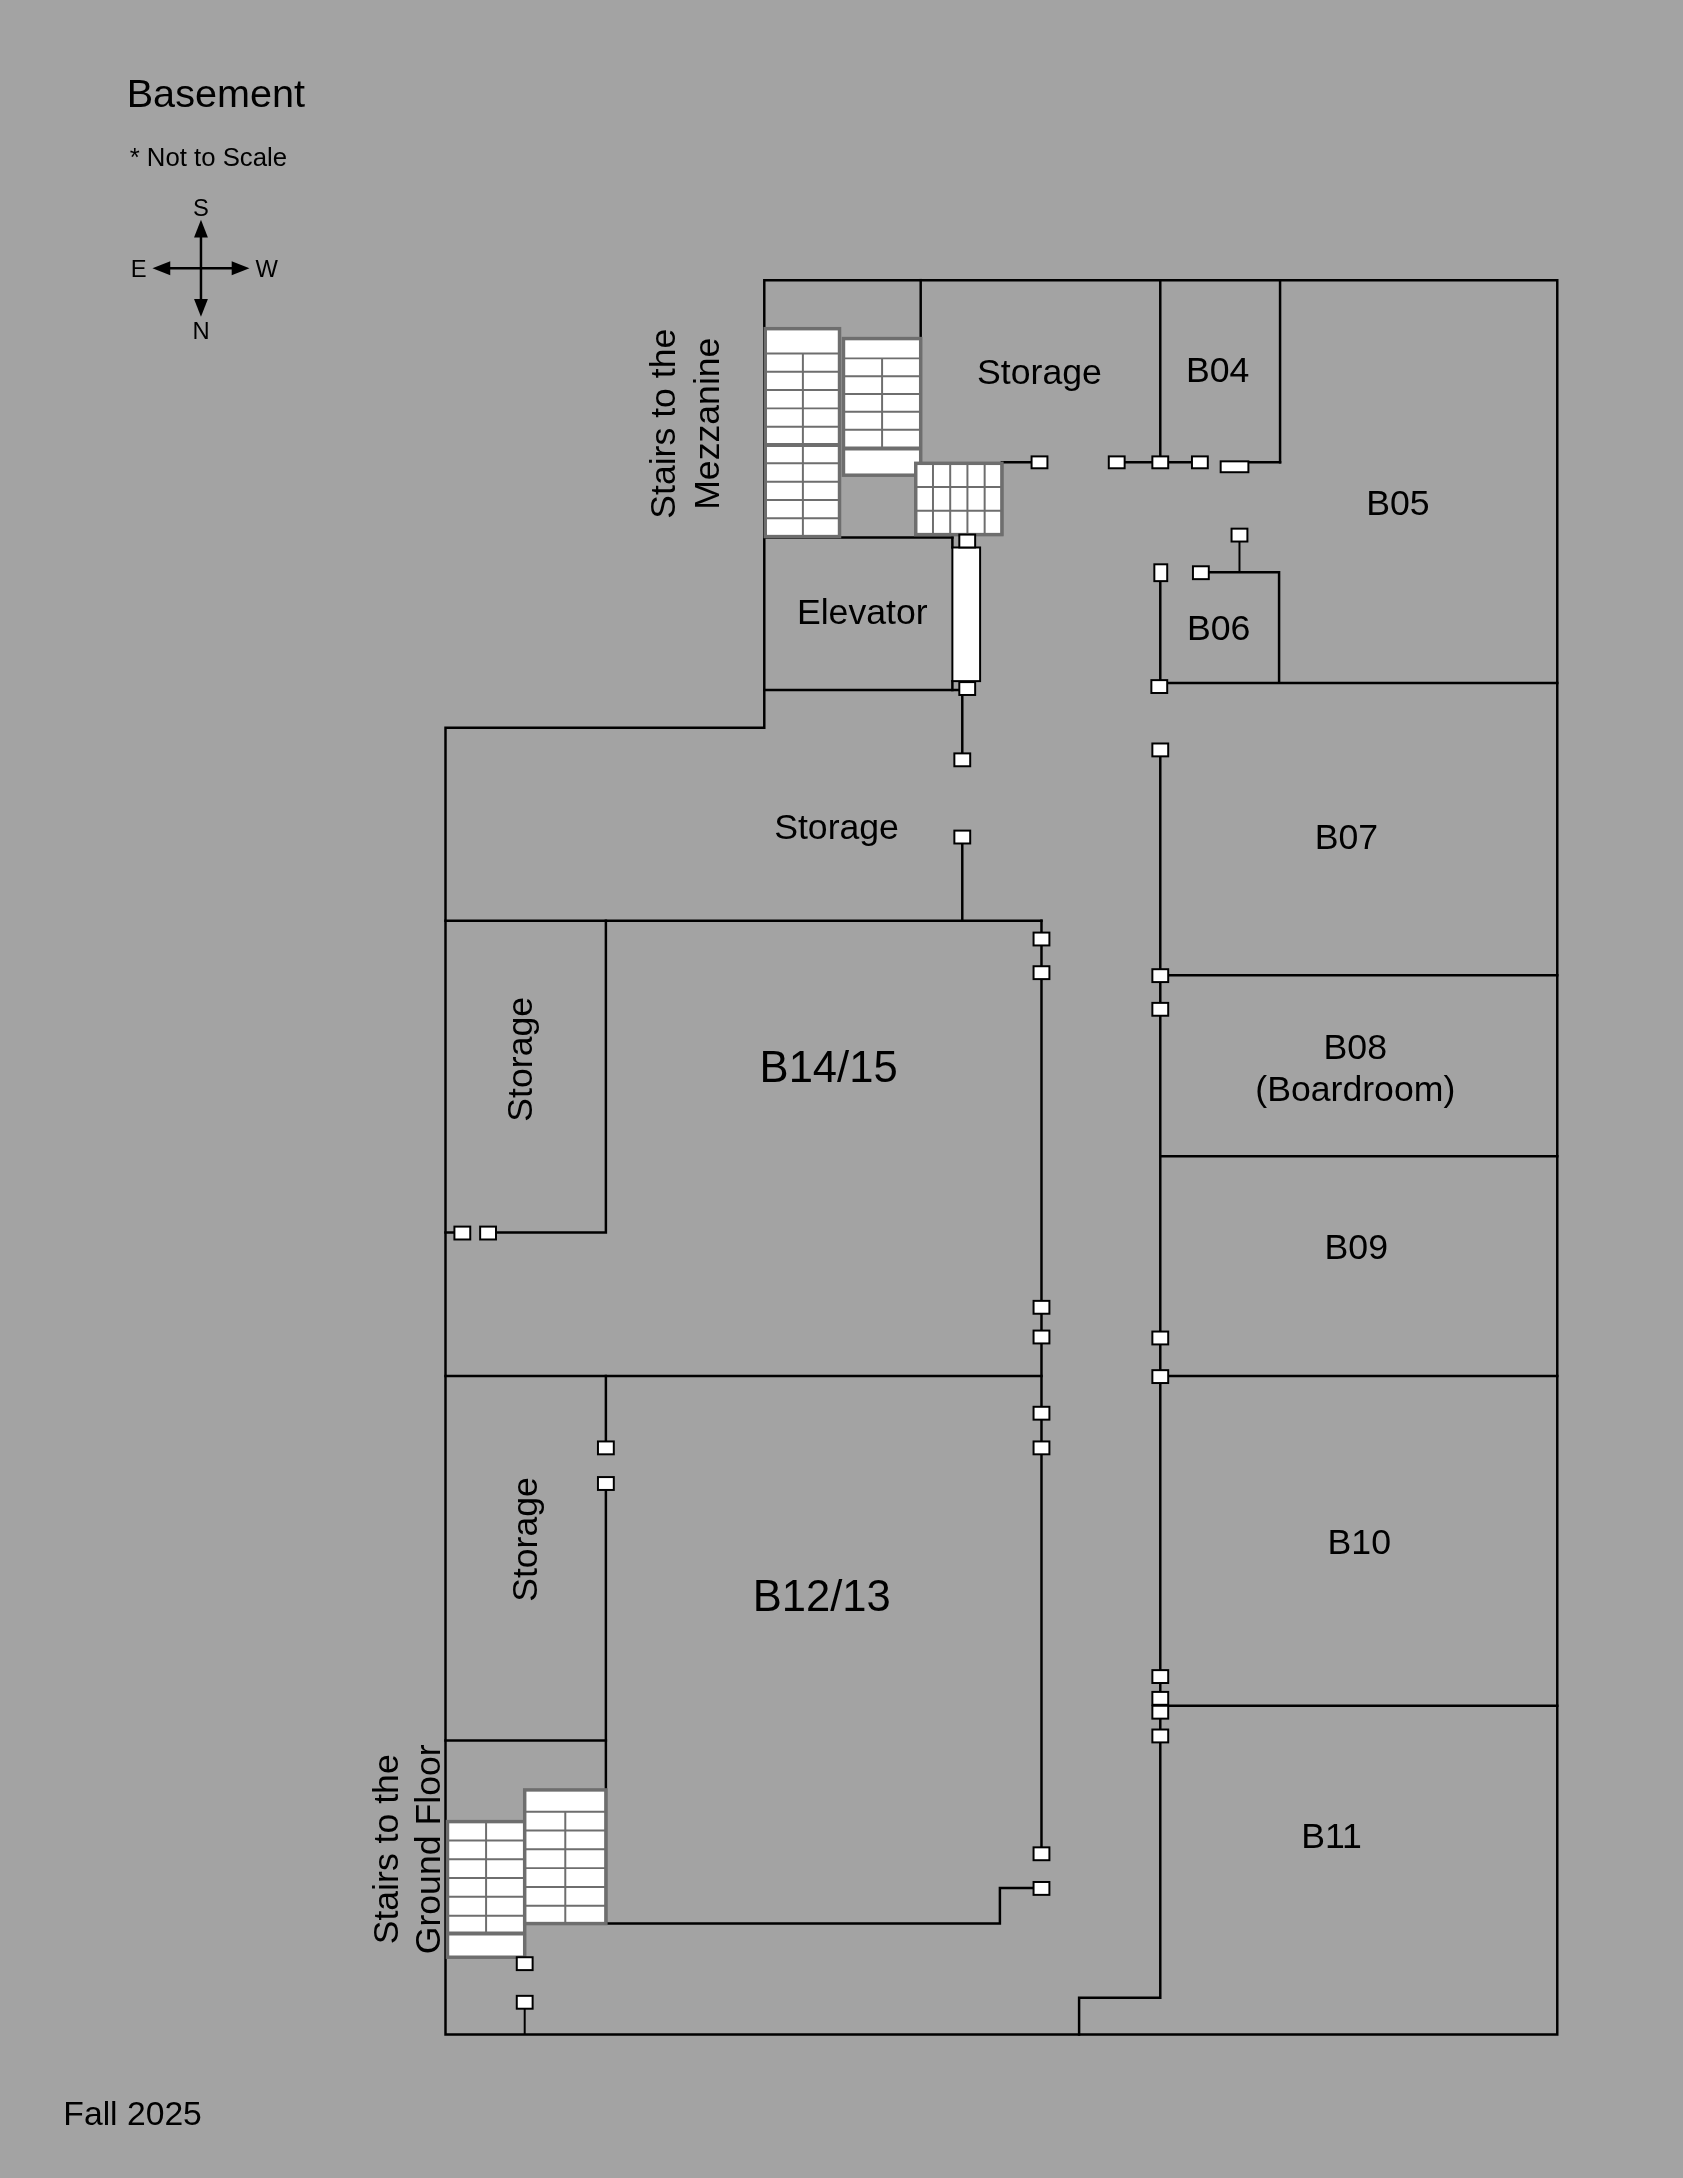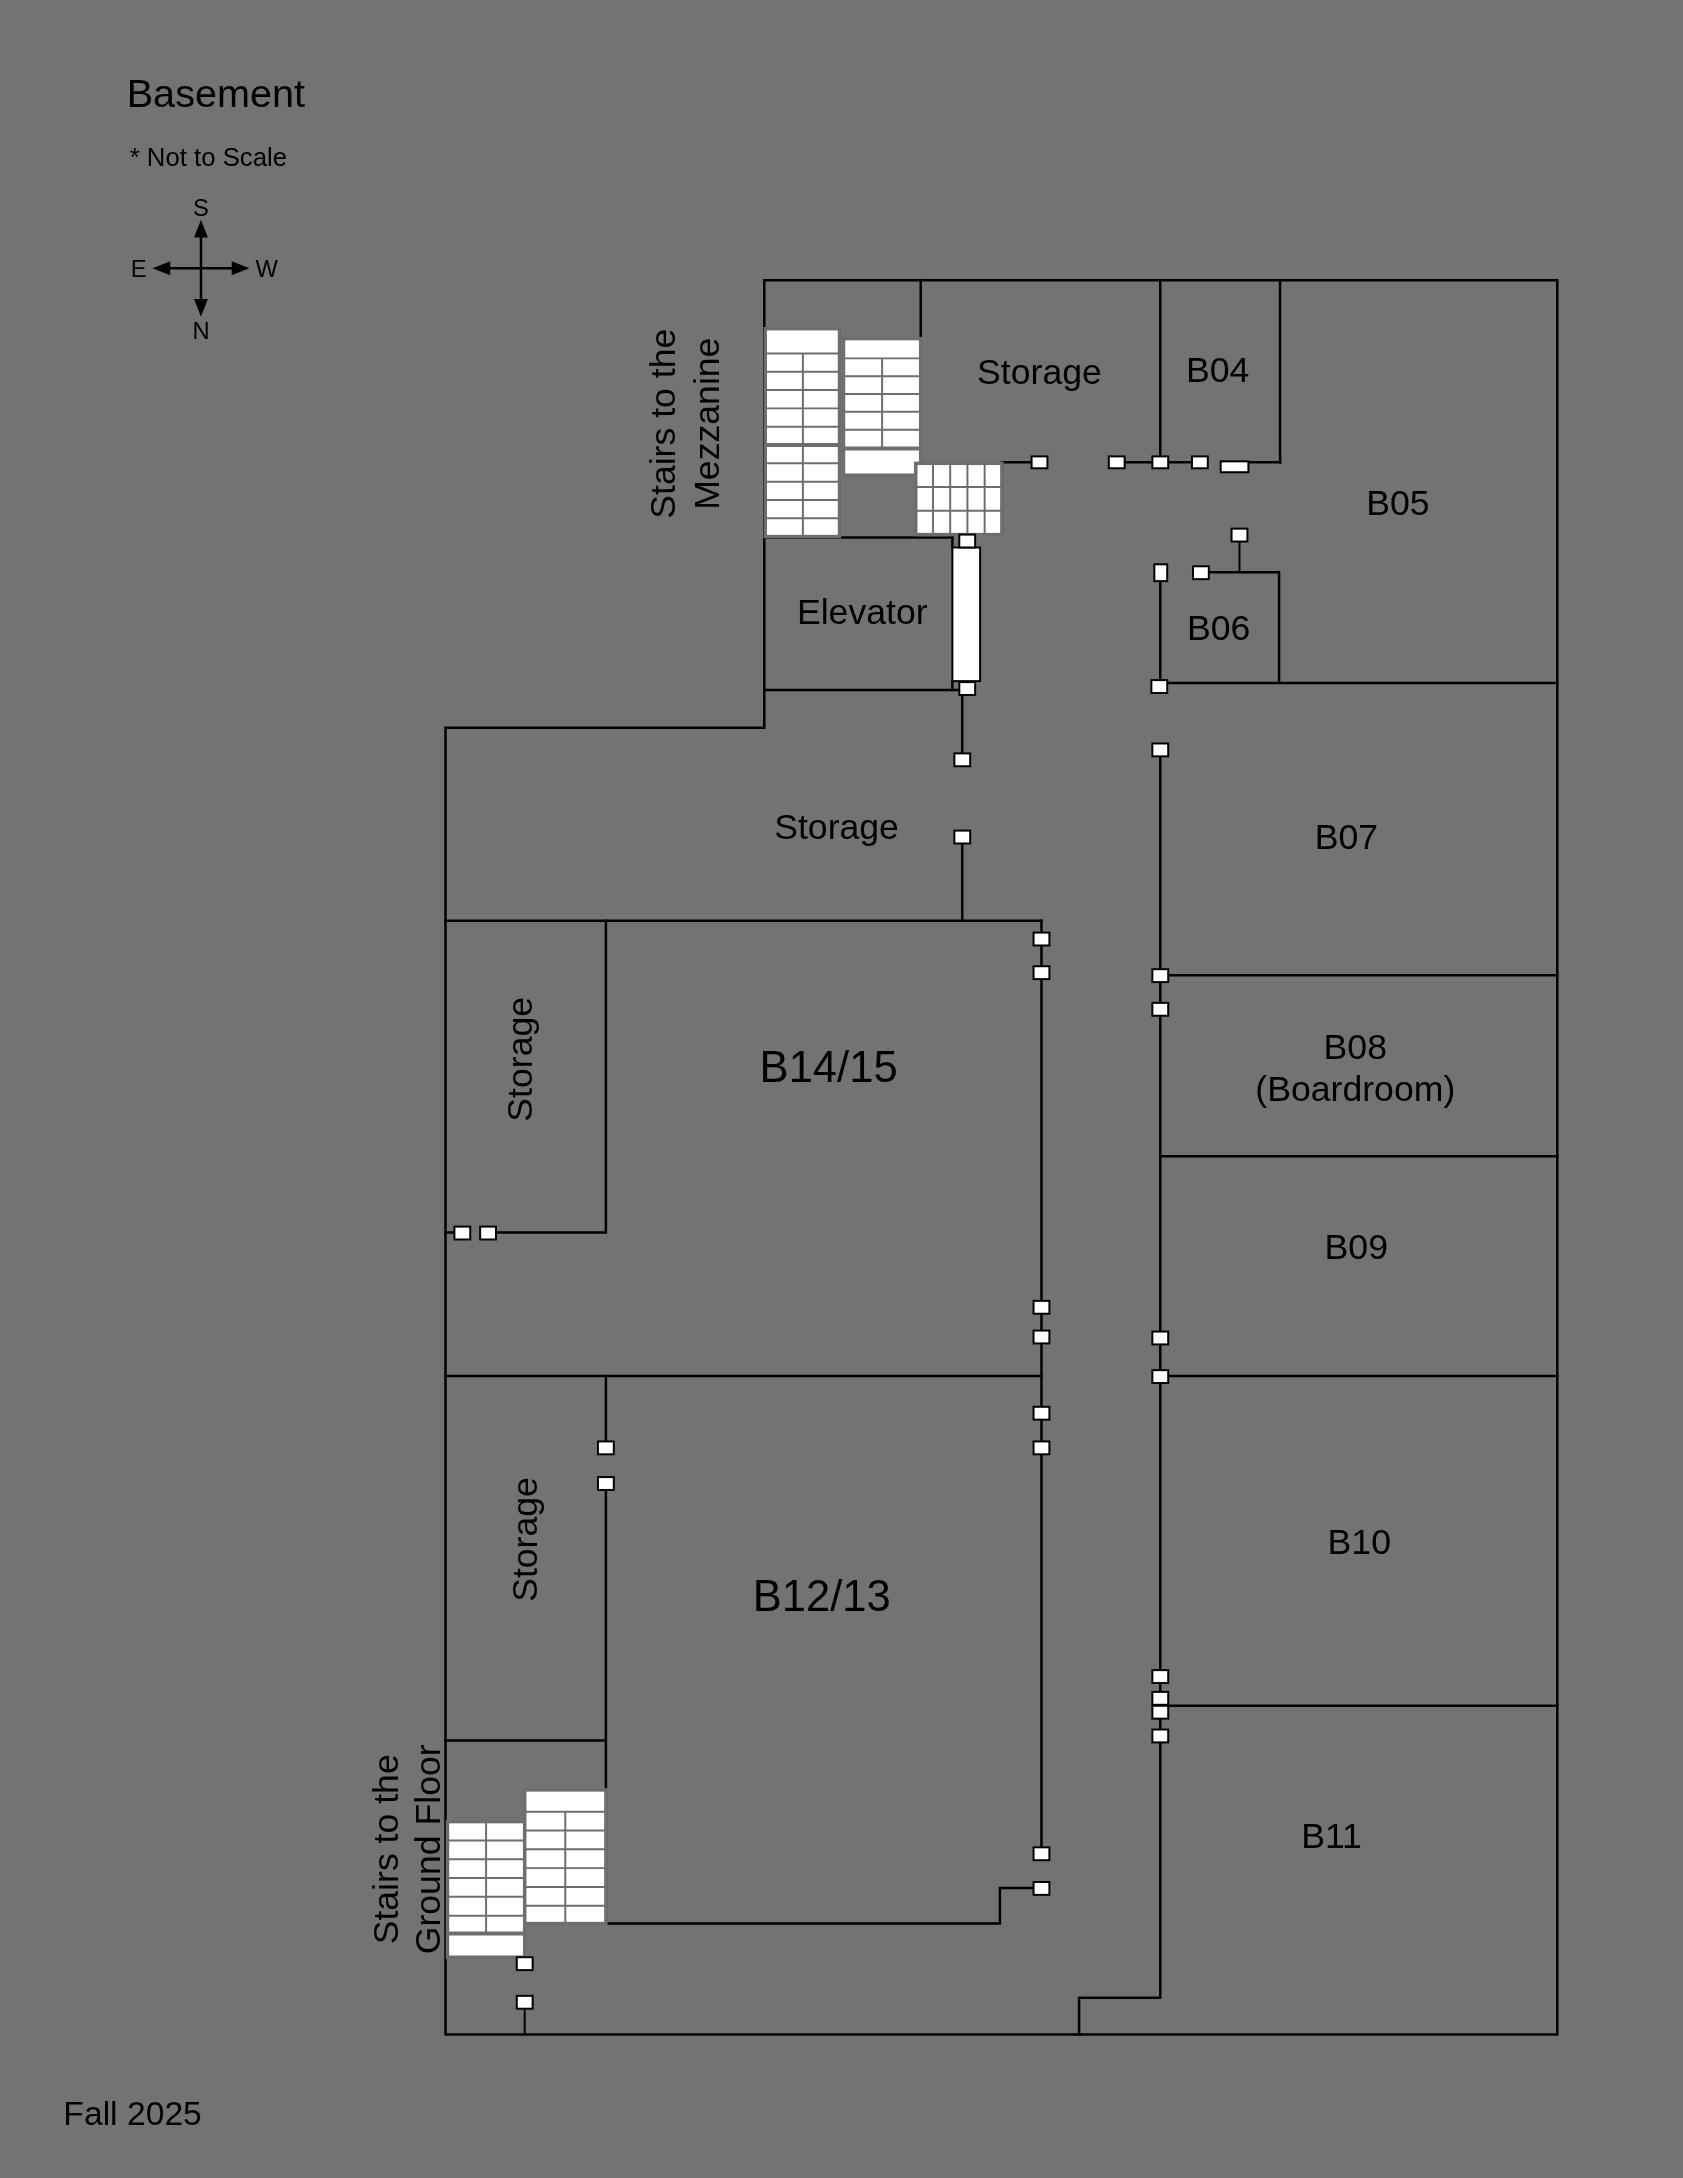--- a/index.html
+++ b/index.html
@@ -1,16 +1,16 @@
 <!DOCTYPE html>
 <html><head>
 <meta charset="utf-8">
 <style>
   html,body{margin:0;padding:0;background:#ffffff;}
-  .page{position:relative;width:1683px;height:2178px;background:#737373;overflow:hidden;
+  .page{position:relative;width:1683px;height:2178px;background:#a3a3a3;overflow:hidden;
         font-family:"Liberation Sans", sans-serif;}
   svg{display:block;}
   .wall{stroke:#000;stroke-width:2.5;fill:none;stroke-linecap:square;stroke-linejoin:miter;}
   .doorline{stroke:#000;stroke-width:2;fill:none;}
   .stairbox{stroke:#6e6e6e;stroke-width:3.5;fill:#fff;}
   .stair{stroke:#6e6e6e;stroke-width:2;fill:none;}
   .stairheavy{stroke:#6e6e6e;stroke-width:4;fill:none;}
   .doorsq{fill:#fff;stroke:#000;stroke-width:2;}
   .lbl{fill:#000;}
   .f36{font-size:36px;}

